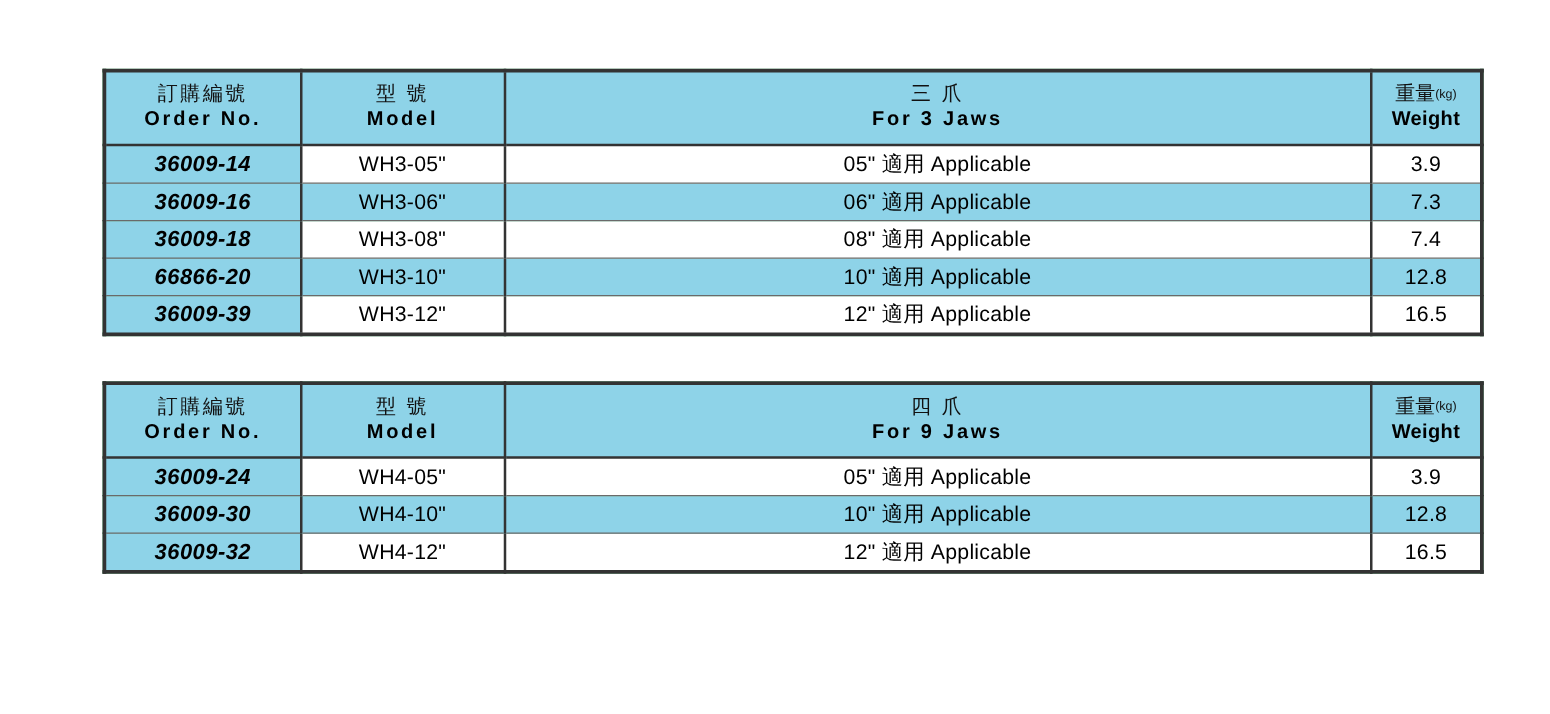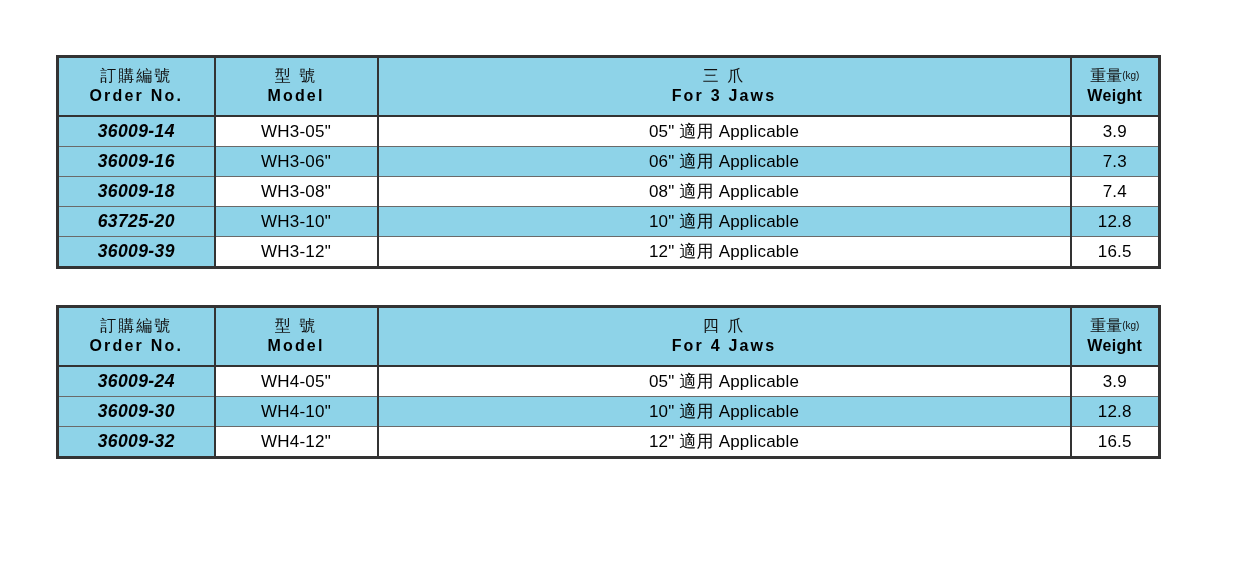--- a/index.html
+++ b/index.html
@@ -15,21 +15,21 @@
   }
 
   .page {
     position: relative;
     width: 1240px;
     height: 571px;
   }
 
   .spec-table {
     position: absolute;
-    left: 56px;
+    left: 82px;
     width: 1102px;
     border-collapse: collapse;
     table-layout: fixed;
     background: #86efac;
     border: 3px solid #333333;
   }
 
   .spec-table.table-1 { top: 55px; }
   .spec-table.table-2 { top: 305px; }
 
@@ -155,21 +155,21 @@
           <td class="c-jaws">06" 適用 Applicable</td>
           <td class="c-weight">7.3</td>
         </tr>
         <tr class="plain">
           <td class="c-order">36009-18</td>
           <td class="c-model">WH3-08"</td>
           <td class="c-jaws">08" 適用 Applicable</td>
           <td class="c-weight">7.4</td>
         </tr>
         <tr class="shaded">
-          <td class="c-order">63725-20</td>
+          <td class="c-order">66866-20</td>
           <td class="c-model">WH3-10"</td>
           <td class="c-jaws">10" 適用 Applicable</td>
           <td class="c-weight">12.8</td>
         </tr>
         <tr class="plain">
           <td class="c-order">36009-39</td>
           <td class="c-model">WH3-12"</td>
           <td class="c-jaws">12" 適用 Applicable</td>
           <td class="c-weight">16.5</td>
         </tr>
@@ -188,21 +188,21 @@
         <th class="th-order">
           <span class="hdr-cjk">訂購編號</span>
           <span class="hdr-en">Order No.</span>
         </th>
         <th class="th-model">
           <span class="hdr-cjk">型 號</span>
           <span class="hdr-en">Model</span>
         </th>
         <th class="th-jaws">
           <span class="hdr-cjk">四 爪</span>
-          <span class="hdr-en">For 4 Jaws</span>
+          <span class="hdr-en">For 9 Jaws</span>
         </th>
         <th class="th-weight">
           <span class="hdr-cjk"><span>重量</span><span class="sup">(kg)</span></span>
           <span class="hdr-en">Weight</span>
         </th>
       </tr>
     </thead>
     <tbody>
         <tr class="plain">
           <td class="c-order">36009-24</td>

